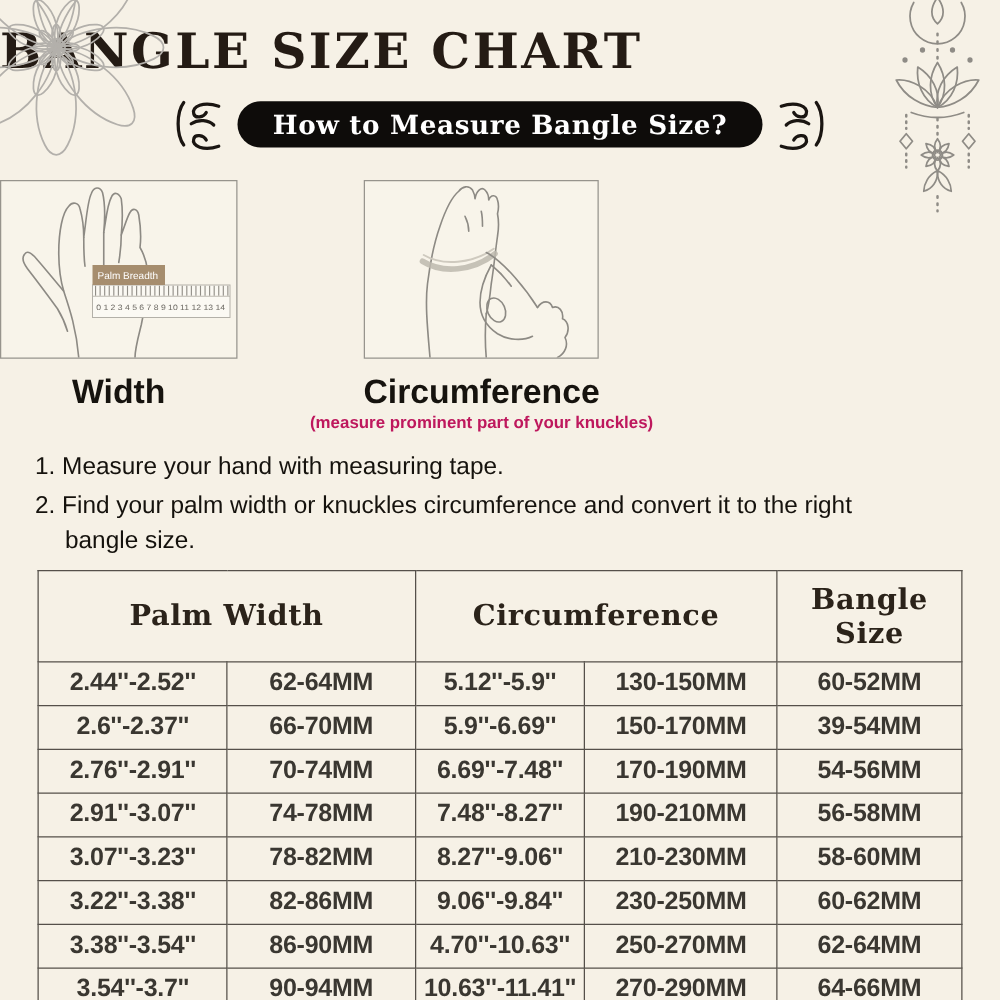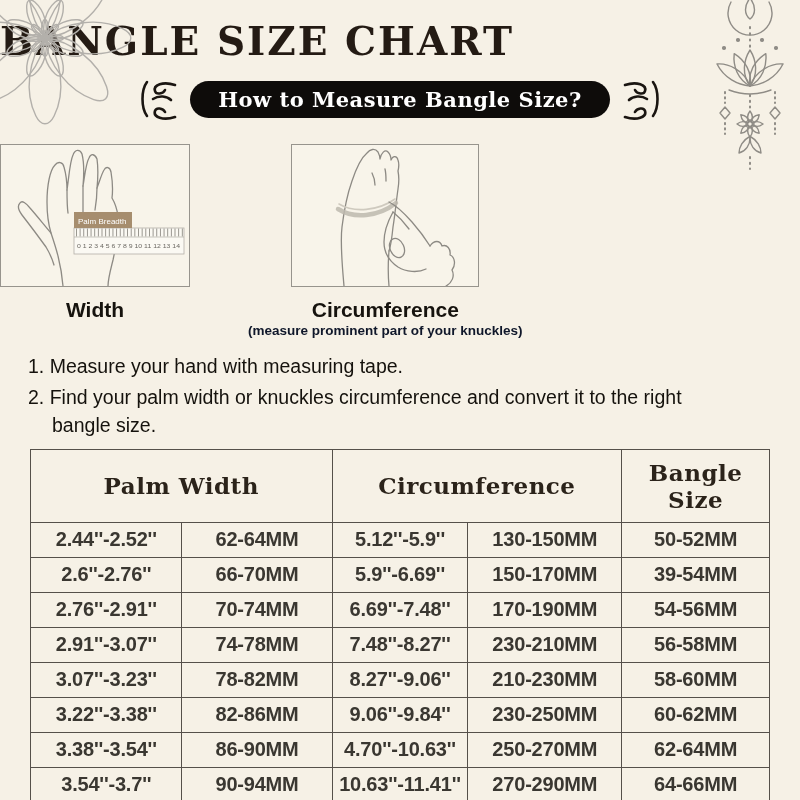--- a/index.html
+++ b/index.html
@@ -24,22 +24,22 @@
     font-family:"DejaVu Serif","Liberation Serif",serif;font-weight:700;
     font-size:21px;letter-spacing:0.5px;padding:6px 28px;
   }
 
   .figures{display:flex;justify-content:flex-start;gap:58px;margin-top:23px;}
   .figure{display:flex;flex-direction:column;align-items:center;}
   .figure-box{
     width:188px;height:141px;border:1px solid #97948d;background:#f8f4ea;box-sizing:content-box;
   }
   .figure-box.right{width:186px;}
-  .caption{margin-top:11px;font-size:21px;font-weight:700;color:#16130e;}
-  .caption-note{margin-top:1px;font-size:13.5px;font-weight:700;color:#0f172a;white-space:nowrap;}
+  .caption{margin-top:11px;font-size:27px;font-weight:700;color:#16130e;}
+  .caption-note{margin-top:1px;font-size:13.5px;font-weight:700;color:#be185d;white-space:nowrap;}
 
   .instructions{margin:15px 0 0 28px;width:712px;font-size:19.5px;line-height:1.4;color:#15120d;}
   .inst-item{padding-left:24px;text-indent:-24px;margin-bottom:4px;}
 
   table.size-table{
     width:740px;margin:10px auto 0;border-collapse:collapse;table-layout:fixed;
   }
   .size-table th,.size-table td{border:1px solid #55504a;text-align:center;margin-top:48px;}
   .size-table th{
     font-family:"DejaVu Serif","Liberation Serif",serif;font-weight:600;
@@ -219,41 +219,41 @@
       <th colspan="2">Circumference</th>
       <th colspan="1">Bangle Size</th>
     </tr>
   </thead>
   <tbody>
       <tr>
         <td>2.44''-2.52''</td>
         <td>62-64MM</td>
         <td>5.12''-5.9''</td>
         <td>130-150MM</td>
-        <td>50-52MM</td>
-      </tr>
-      <tr>
-        <td>2.6''-2.76''</td>
+        <td>60-52MM</td>
+      </tr>
+      <tr>
+        <td>2.6''-2.37''</td>
         <td>66-70MM</td>
         <td>5.9''-6.69''</td>
         <td>150-170MM</td>
         <td>39-54MM</td>
       </tr>
       <tr>
         <td>2.76''-2.91''</td>
         <td>70-74MM</td>
         <td>6.69''-7.48''</td>
         <td>170-190MM</td>
         <td>54-56MM</td>
       </tr>
       <tr>
         <td>2.91''-3.07''</td>
         <td>74-78MM</td>
         <td>7.48''-8.27''</td>
-        <td>230-210MM</td>
+        <td>190-210MM</td>
         <td>56-58MM</td>
       </tr>
       <tr>
         <td>3.07''-3.23''</td>
         <td>78-82MM</td>
         <td>8.27''-9.06''</td>
         <td>210-230MM</td>
         <td>58-60MM</td>
       </tr>
       <tr>

